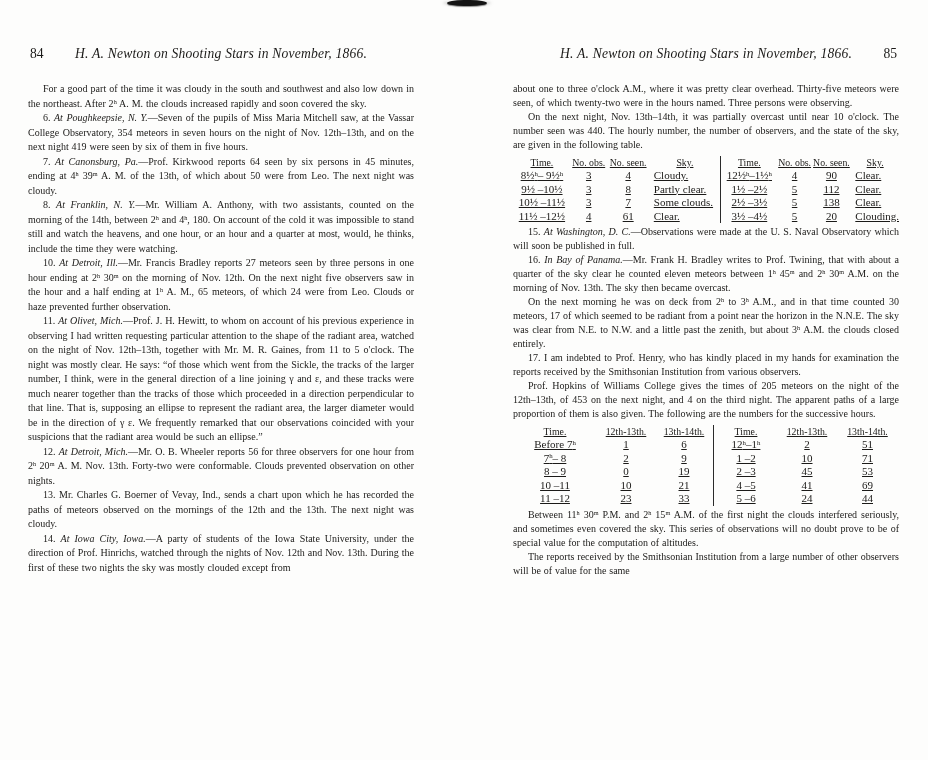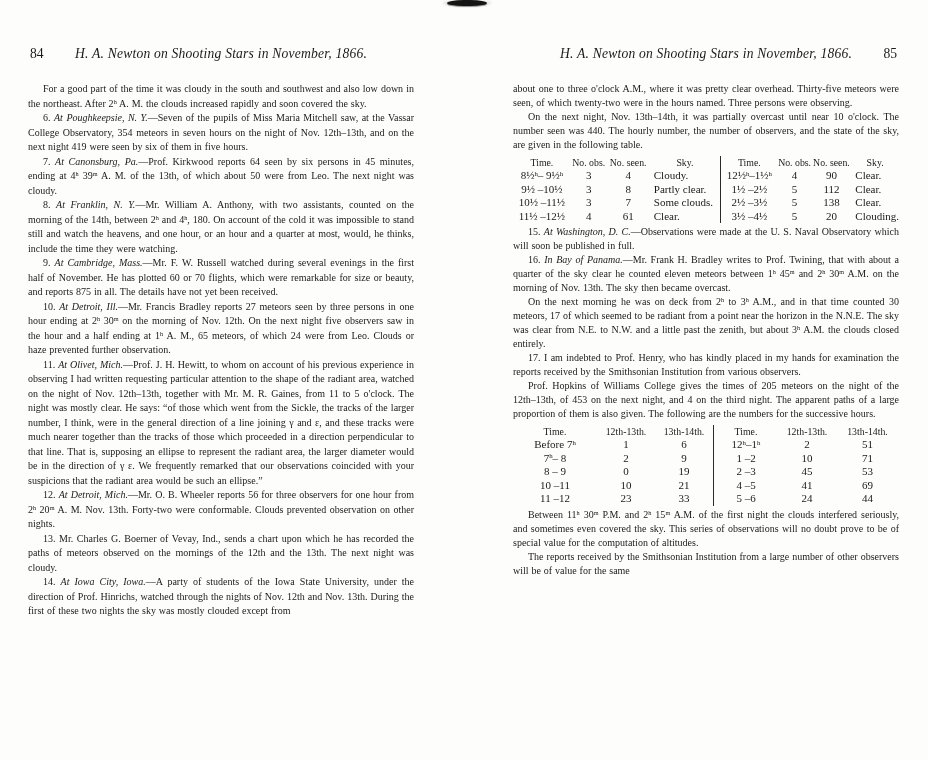--- a/index.html
+++ b/index.html
@@ -20,21 +20,21 @@
   .runhead{position:relative;height:20px;margin-bottom:16px;font-size:13.6px;}
   .headtitle{display:block;text-align:center;font-style:italic;letter-spacing:.2px;}
   .pagenum{position:absolute;top:0;font-size:13.6px;}
   .pn-left{left:2px;}
   .pn-right{right:2px;}
   .para{margin:0;text-align:justify;font-size:10px;line-height:14.5px;word-spacing:.4px;}
   .para.ind{text-indent:15px;}
   .page-right .para{line-height:14px;}
   sup{font-size:.62em;line-height:0;vertical-align:baseline;position:relative;top:-.45em;}
   i{font-style:italic;margin-top:32px;}
-  table.obstable{border-collapse:collapse;width:100%;margin:4px 0 2px 0;}
+  table.obstable{border-collapse:collapse;width:100%;margin:4px 0 2px 0;text-decoration:underline;}
   .obstable th{font-weight:normal;font-size:9.8px;line-height:13px;padding:0;text-align:center;}
   .obstable td{font-size:11px;line-height:13.5px;padding:0;text-align:center;}
   .t1 th:nth-child(1){width:62px}.t1 th:nth-child(2){width:38px}
   .t1 th:nth-child(3){width:46px}.t1 th:nth-child(4){width:74px}
   .t1 th:nth-child(5){width:60px}.t1 th:nth-child(6){width:36px}
   .t1 th:nth-child(7){width:42px}
   .t1 td:nth-child(4),.t1 td:nth-child(8){text-align:left;padding-left:4px;}
   .t1 td:nth-child(5),.t1 th:nth-child(5){border-left:1px solid #2a2a2a;}
   .t2 th:nth-child(1){width:84px}.t2 th:nth-child(2){width:58px}
   .t2 th:nth-child(3){width:58px}.t2 th:nth-child(4){width:64px}
@@ -51,21 +51,20 @@
   <div class="page page-left">
     <div class="runhead">
       <span class="pagenum pn-left">84</span>
       <span class="headtitle">H. A. Newton on Shooting Stars in November, 1866.</span>
     </div>
     <div class="bodytext">
         <p class="para ind">For a good part of the time it was cloudy in the south and southwest and also low down in the northeast. After 2<sup>h</sup> A. M. the clouds increased rapidly and soon covered the sky.</p>
         <p class="para ind">6. <i>At Poughkeepsie, N. Y.</i>—Seven of the pupils of Miss Maria Mitchell saw, at the Vassar College Observatory, 354 meteors in seven hours on the night of Nov. 12th–13th, and on the next night 419 were seen by six of them in five hours.</p>
         <p class="para ind">7. <i>At Canonsburg, Pa.</i>—Prof. Kirkwood reports 64 seen by six persons in 45 minutes, ending at 4<sup>h</sup> 39<sup>m</sup> A. M. of the 13th, of which about 50 were from Leo. The next night was cloudy.</p>
         <p class="para ind">8. <i>At Franklin, N. Y.</i>—Mr. William A. Anthony, with two assistants, counted on the morning of the 14th, between 2<sup>h</sup> and 4<sup>h</sup>, 180. On account of the cold it was impossible to stand still and watch the heavens, and one hour, or an hour and a quarter at most, would, he thinks, include the time they were watching.</p>
-        <p class="para ind">9. <i>At Cambridge, Mass.</i>—Mr. F. W. Russell watched during several evenings in the first half of November. He has plotted 60 or 70 flights, which were remarkable for size or beauty, and reports 875 in all. The details have not yet been received.</p>
         <p class="para ind">10. <i>At Detroit, Ill.</i>—Mr. Francis Bradley reports 27 meteors seen by three persons in one hour ending at 2<sup>h</sup> 30<sup>m</sup> on the morning of Nov. 12th. On the next night five observers saw in the hour and a half ending at 1<sup>h</sup> A. M., 65 meteors, of which 24 were from Leo. Clouds or haze prevented further observation.</p>
         <p class="para ind">11. <i>At Olivet, Mich.</i>—Prof. J. H. Hewitt, to whom on account of his previous experience in observing I had written requesting particular attention to the shape of the radiant area, watched on the night of Nov. 12th–13th, together with Mr. M. R. Gaines, from 11 to 5 o'clock. The night was mostly clear. He says: “of those which went from the Sickle, the tracks of the larger number, I think, were in the general direction of a line joining γ and ε, and these tracks were much nearer together than the tracks of those which proceeded in a direction perpendicular to that line. That is, supposing an ellipse to represent the radiant area, the larger diameter would be in the direction of γ ε. We frequently remarked that our observations coincided with your suspicions that the radiant area would be such an ellipse.”</p>
         <p class="para ind">12. <i>At Detroit, Mich.</i>—Mr. O. B. Wheeler reports 56 for three observers for one hour from 2<sup>h</sup> 20<sup>m</sup> A. M. Nov. 13th. Forty-two were conformable. Clouds prevented observation on other nights.</p>
         <p class="para ind">13. Mr. Charles G. Boerner of Vevay, Ind., sends a chart upon which he has recorded the paths of meteors observed on the mornings of the 12th and the 13th. The next night was cloudy.</p>
         <p class="para ind">14. <i>At Iowa City, Iowa.</i>—A party of students of the Iowa State University, under the direction of Prof. Hinrichs, watched through the nights of Nov. 12th and Nov. 13th. During the first of these two nights the sky was mostly clouded except from</p>
       </div>
   </div>
 
   <div class="page page-right">
     <div class="runhead">

